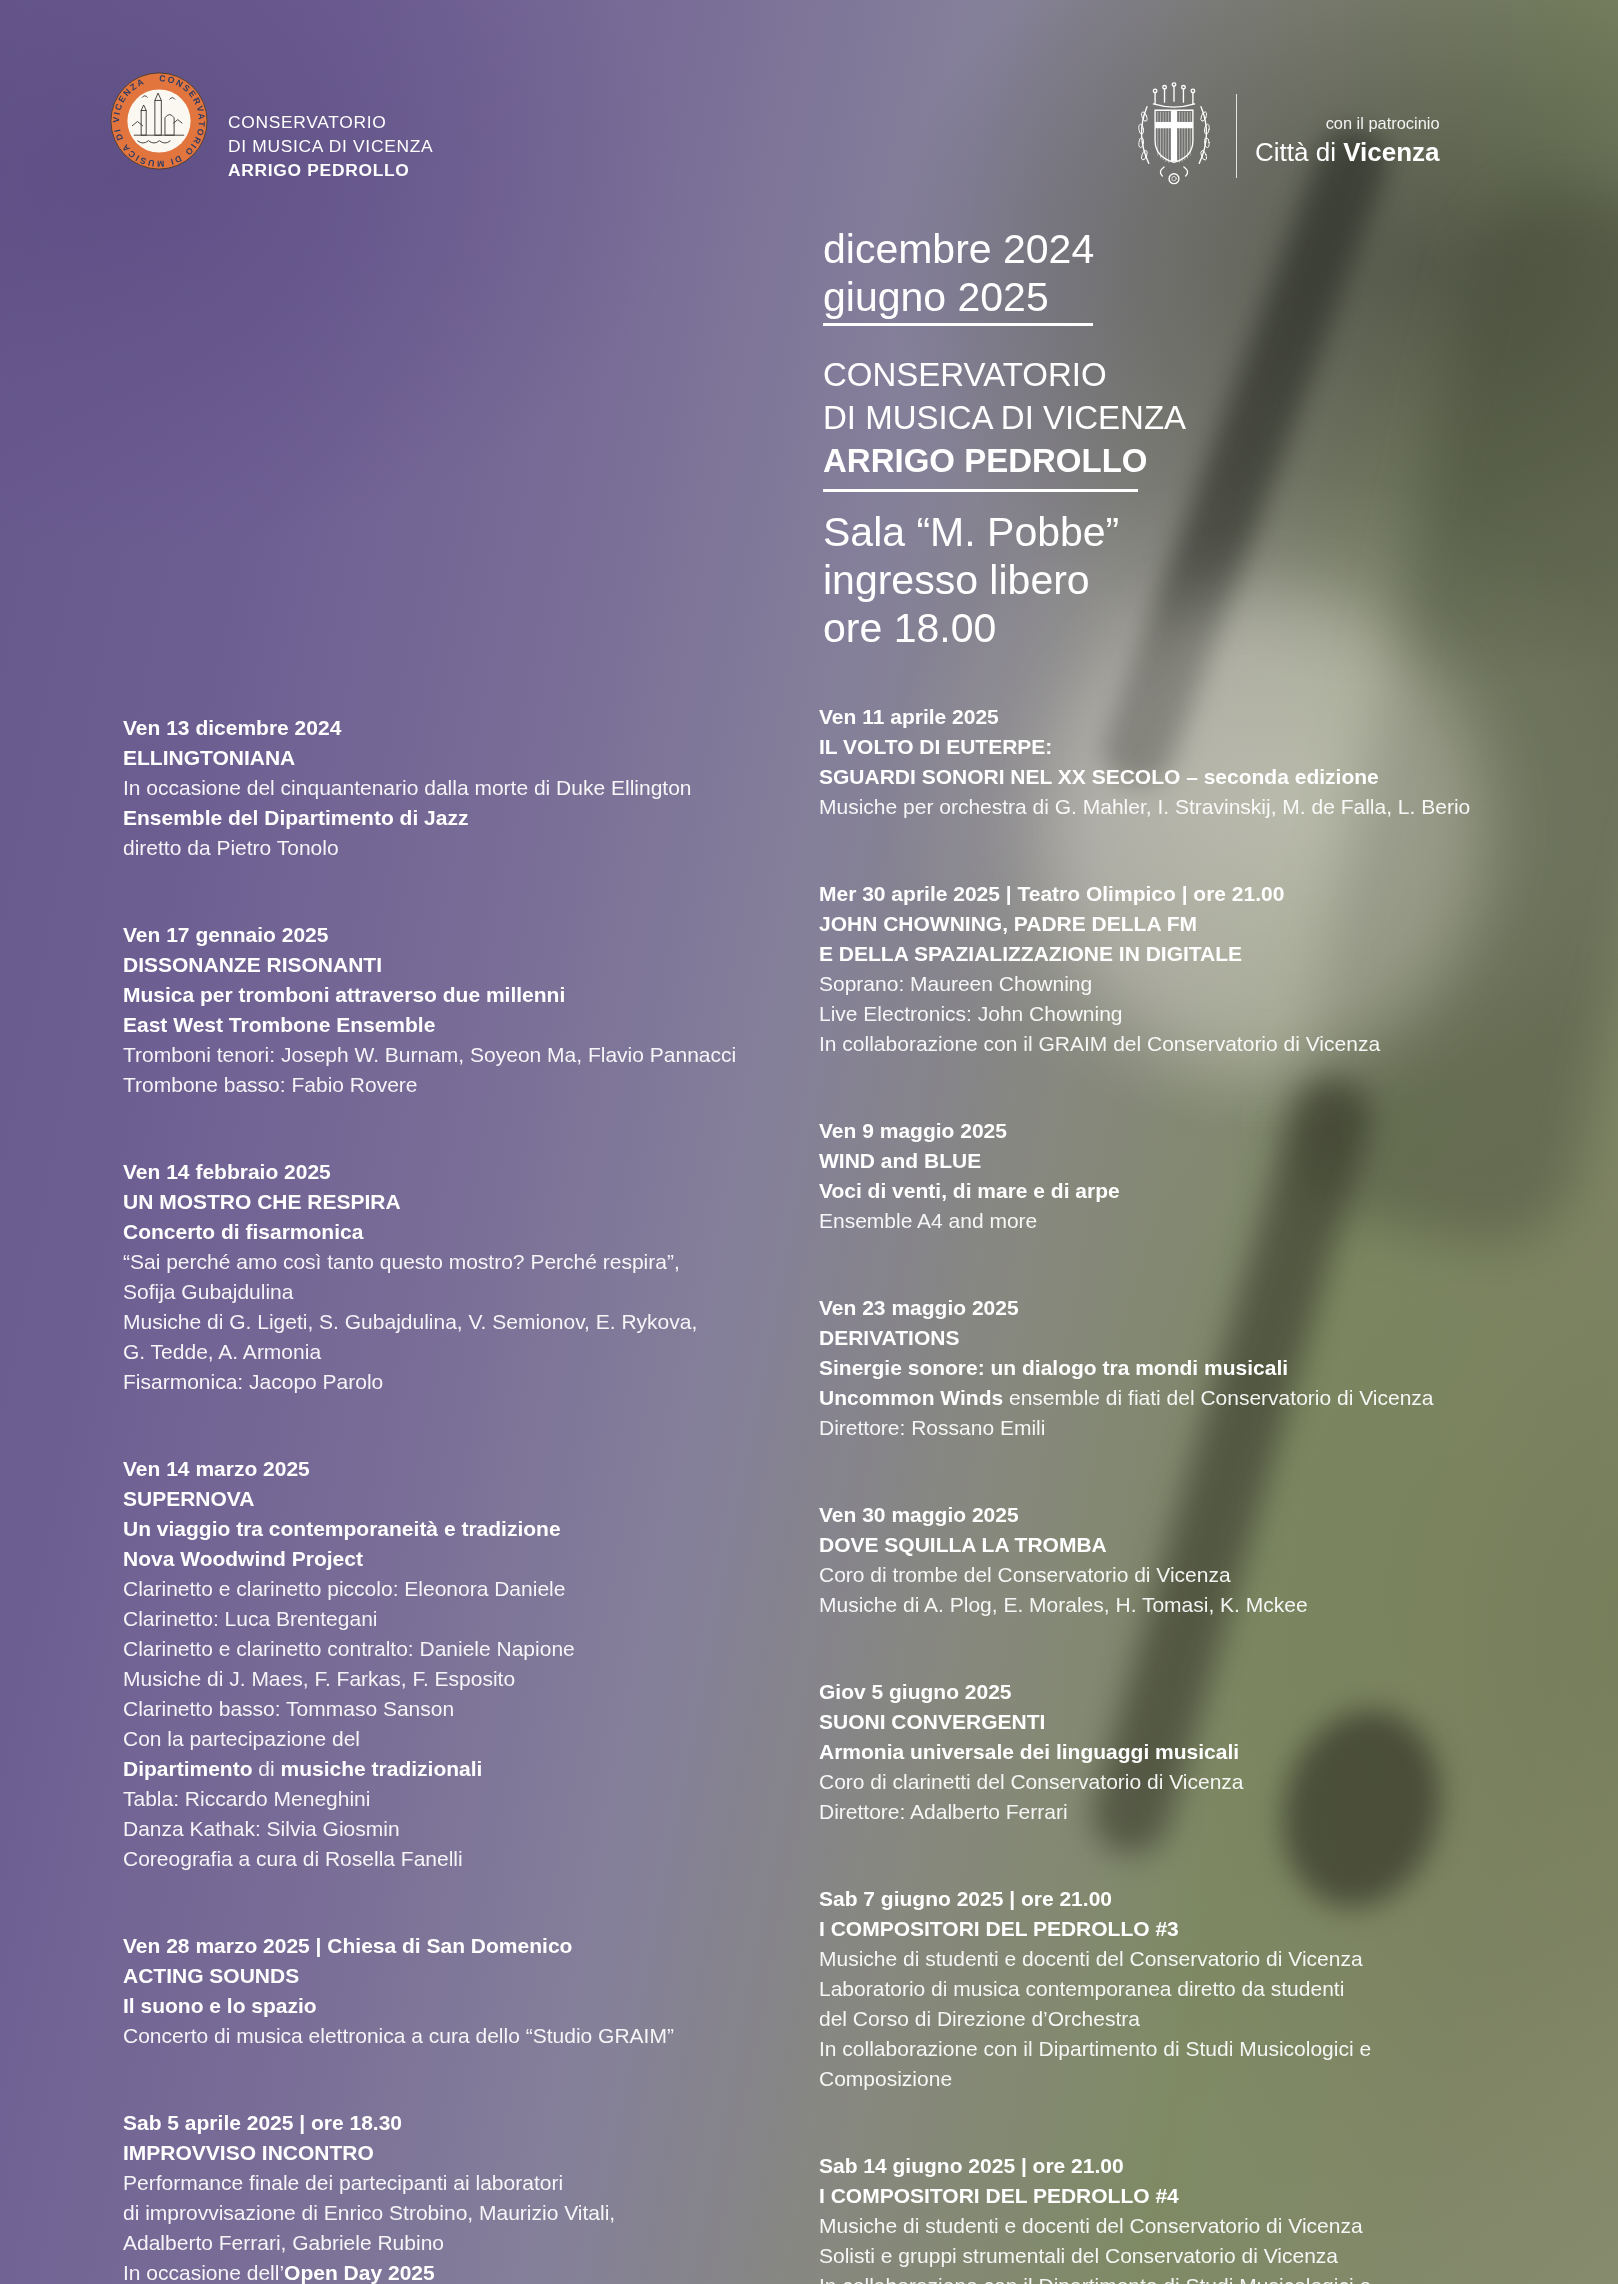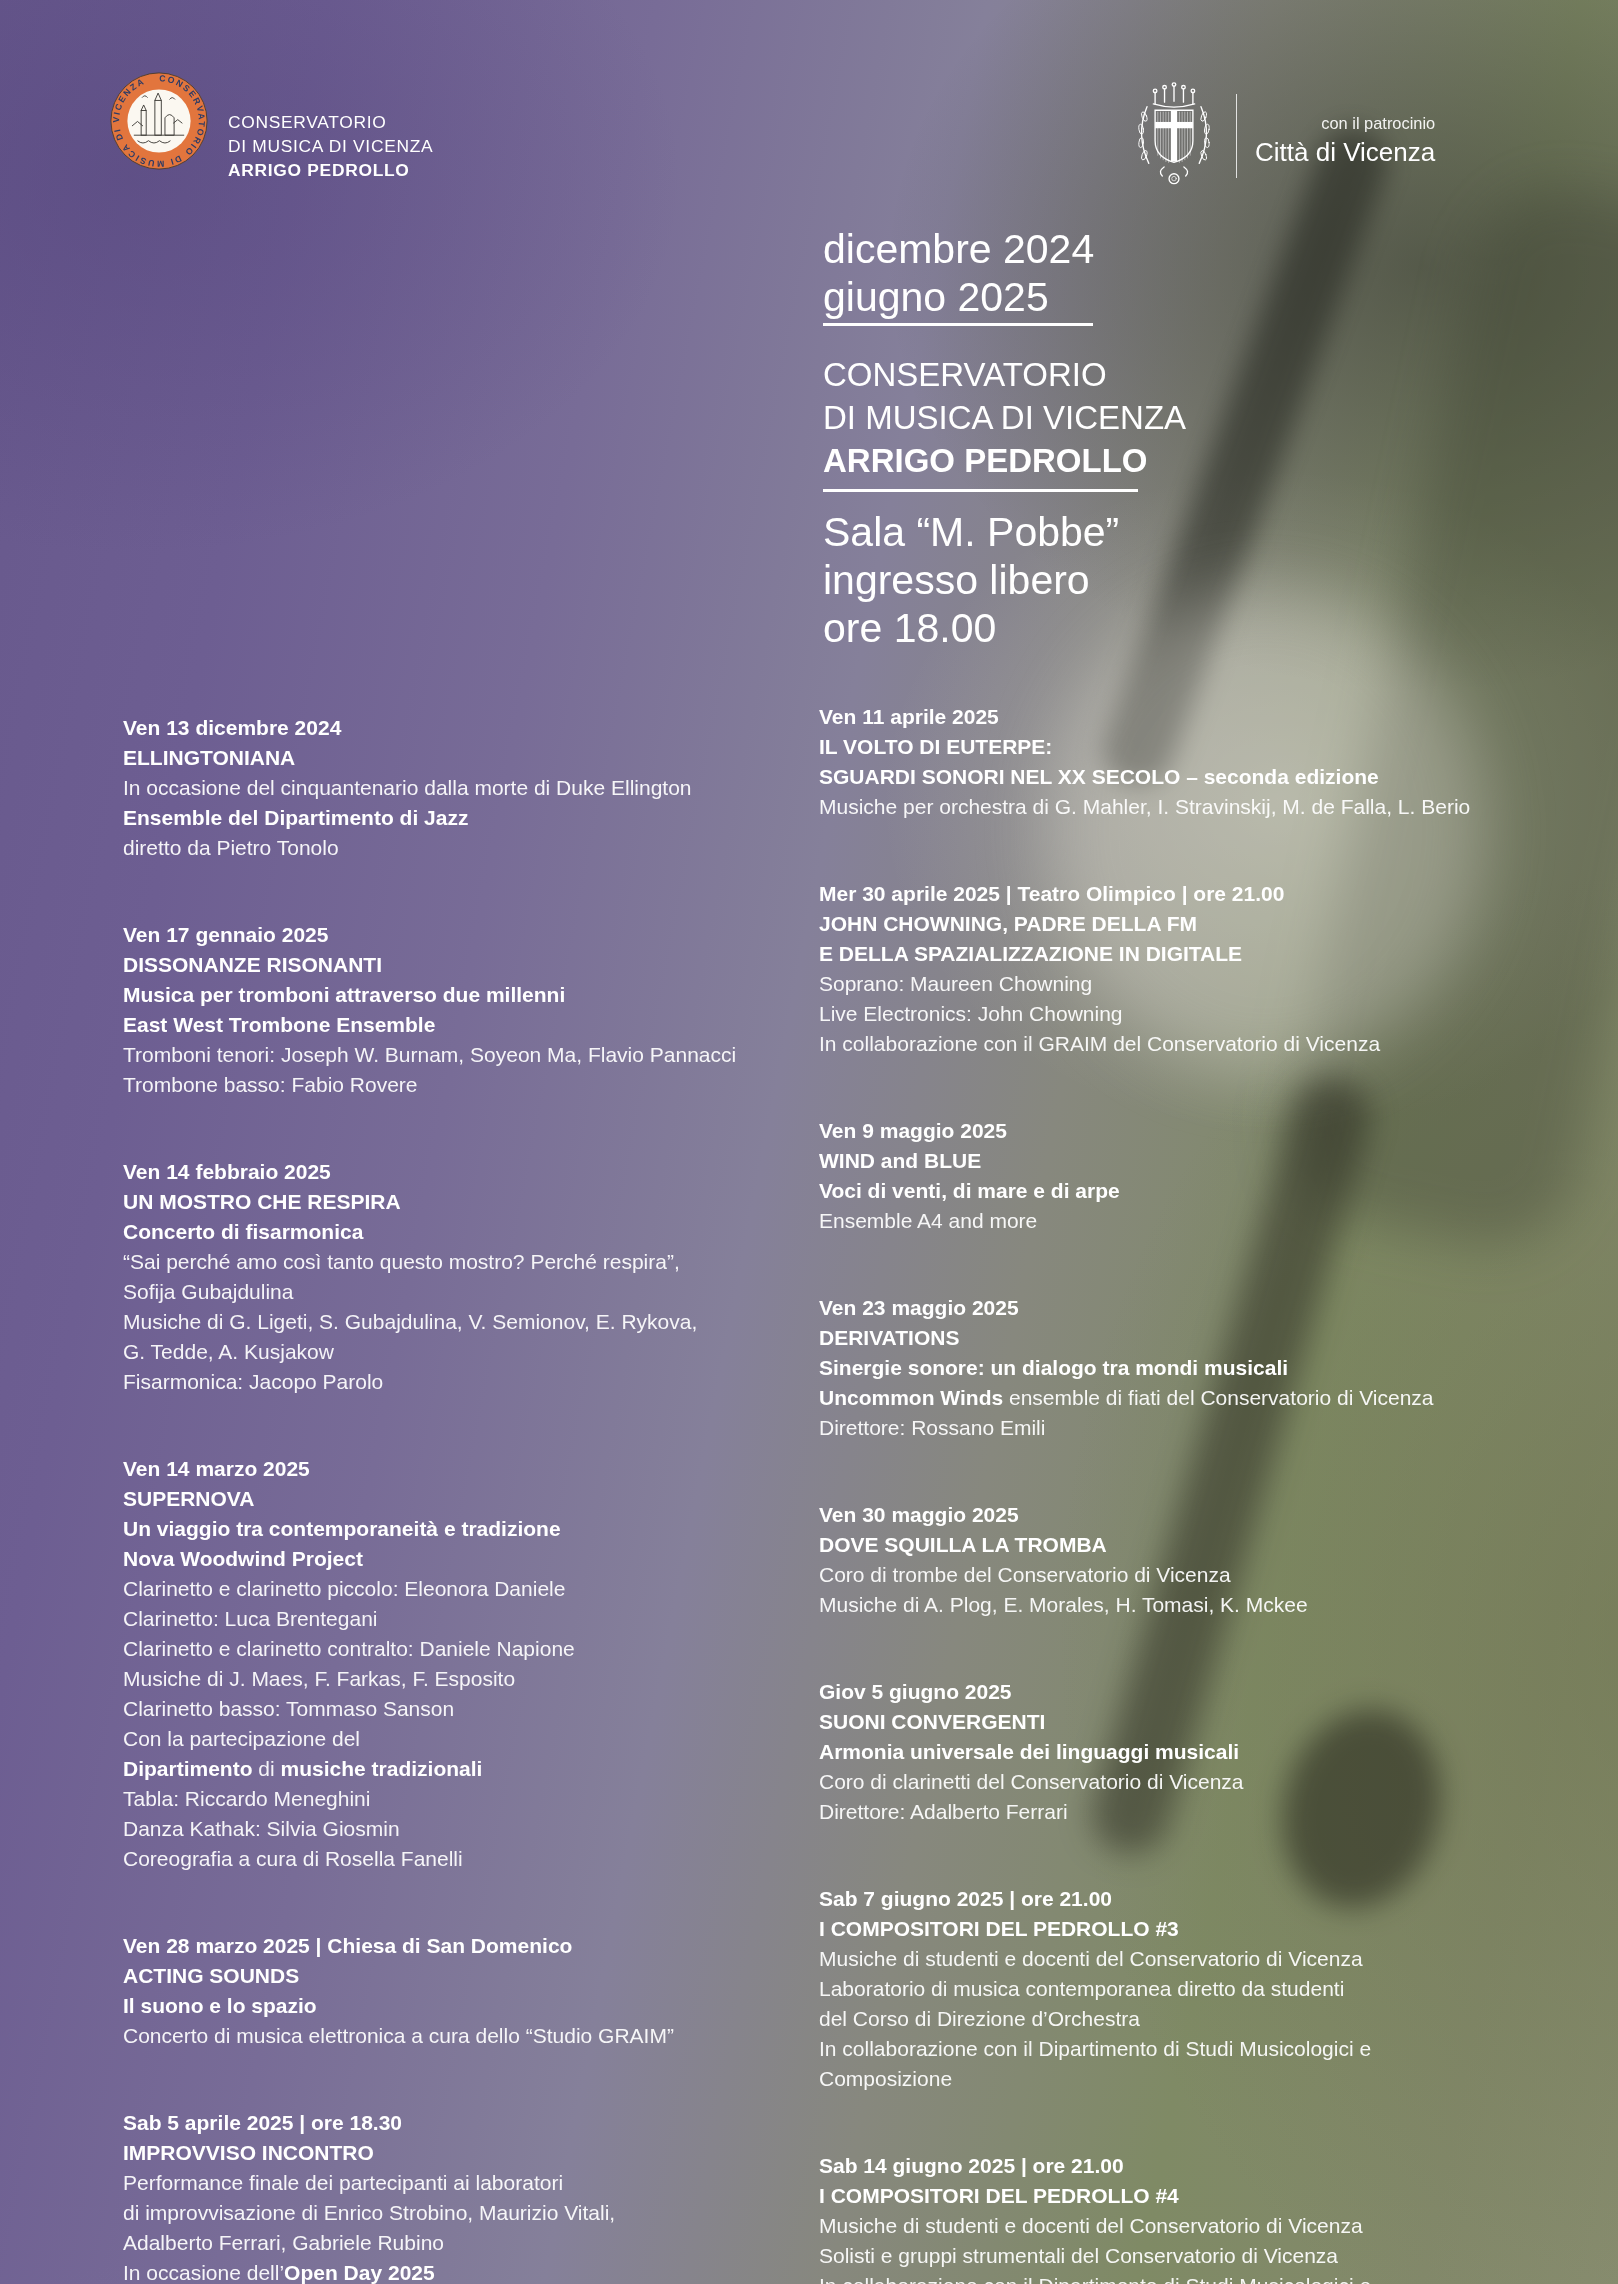--- a/index.html
+++ b/index.html
@@ -26,21 +26,21 @@
 
   
   .brand-logo { position:absolute; left:110px; top:72px; width:98px; height:98px; }
   .brand-text { position:absolute; left:228px; top:110px; font-size:17.4px; line-height:24px; letter-spacing:0.7px; color:#fff; }
   .brand-text .b3 { font-weight:700; }
   .crest      { position:absolute; left:1129px; top:78px; width:90px; height:114px; }
   .pat-divider{ position:absolute; left:1236px; top:94px; width:1.4px; height:84px; background:rgba(255,255,255,0.8); }
   .pat-text   { position:absolute; left:1255px; top:113px; }
   .pat-label  { font-size:16.4px; line-height:21px; color:rgba(255,255,255,0.92);text-align:right; }
   .pat-city   { font-size:26px; line-height:30px; margin-top:2.7px; }
-  .pat-city .city-name { font-weight:400; }
+  .pat-city .city-name { font-weight:700; }
 
   
   .header-info { position:absolute; left:823px; top:0; width:777px; }
   .period { position:absolute; top:225px;  font-size:41px; line-height:48px; font-weight:400; }
   .hr1    { position:absolute; top:323px;  width:270px; height:3.2px; background:#fff; }
   .org    { position:absolute; top:353px;  font-size:33px; line-height:43px; font-weight:400; }
   .org .o3 { font-weight:700; }
   .hr2    { position:absolute; top:489px; width:315px; height:3.2px; background:#fff; }
   .venue  { position:absolute; top:508px; font-size:41px; line-height:48px; font-weight:400; }
 
@@ -167,21 +167,21 @@
         <div class="ev-line light"><span>Tromboni tenori: Joseph W. Burnam, Soyeon Ma, Flavio Pannacci</span></div>
         <div class="ev-line light"><span>Trombone basso: Fabio Rovere</span></div>
       </div>
       <div class="event">
         <div class="ev-line strong"><span>Ven 14 febbraio 2025</span></div>
         <div class="ev-line strong"><span>UN MOSTRO CHE RESPIRA</span></div>
         <div class="ev-line strong"><span>Concerto di fisarmonica</span></div>
         <div class="ev-line light"><span>“Sai perché amo così tanto questo mostro? Perché respira”,</span></div>
         <div class="ev-line light"><span>Sofija Gubajdulina</span></div>
         <div class="ev-line light"><span>Musiche di G. Ligeti, S. Gubajdulina, V. Semionov, E. Rykova,</span></div>
-        <div class="ev-line light"><span>G. Tedde, A. Kusjakow</span></div>
+        <div class="ev-line light"><span>G. Tedde, A. Armonia</span></div>
         <div class="ev-line light"><span>Fisarmonica: Jacopo Parolo</span></div>
       </div>
       <div class="event">
         <div class="ev-line strong"><span>Ven 14 marzo 2025</span></div>
         <div class="ev-line strong"><span>SUPERNOVA</span></div>
         <div class="ev-line strong"><span>Un viaggio tra contemporaneità e tradizione</span></div>
         <div class="ev-line strong"><span>Nova Woodwind Project</span></div>
         <div class="ev-line light"><span>Clarinetto e clarinetto piccolo: Eleonora Daniele</span></div>
         <div class="ev-line light"><span>Clarinetto: Luca Brentegani</span></div>
         <div class="ev-line light"><span>Clarinetto e clarinetto contralto: Daniele Napione</span></div>

